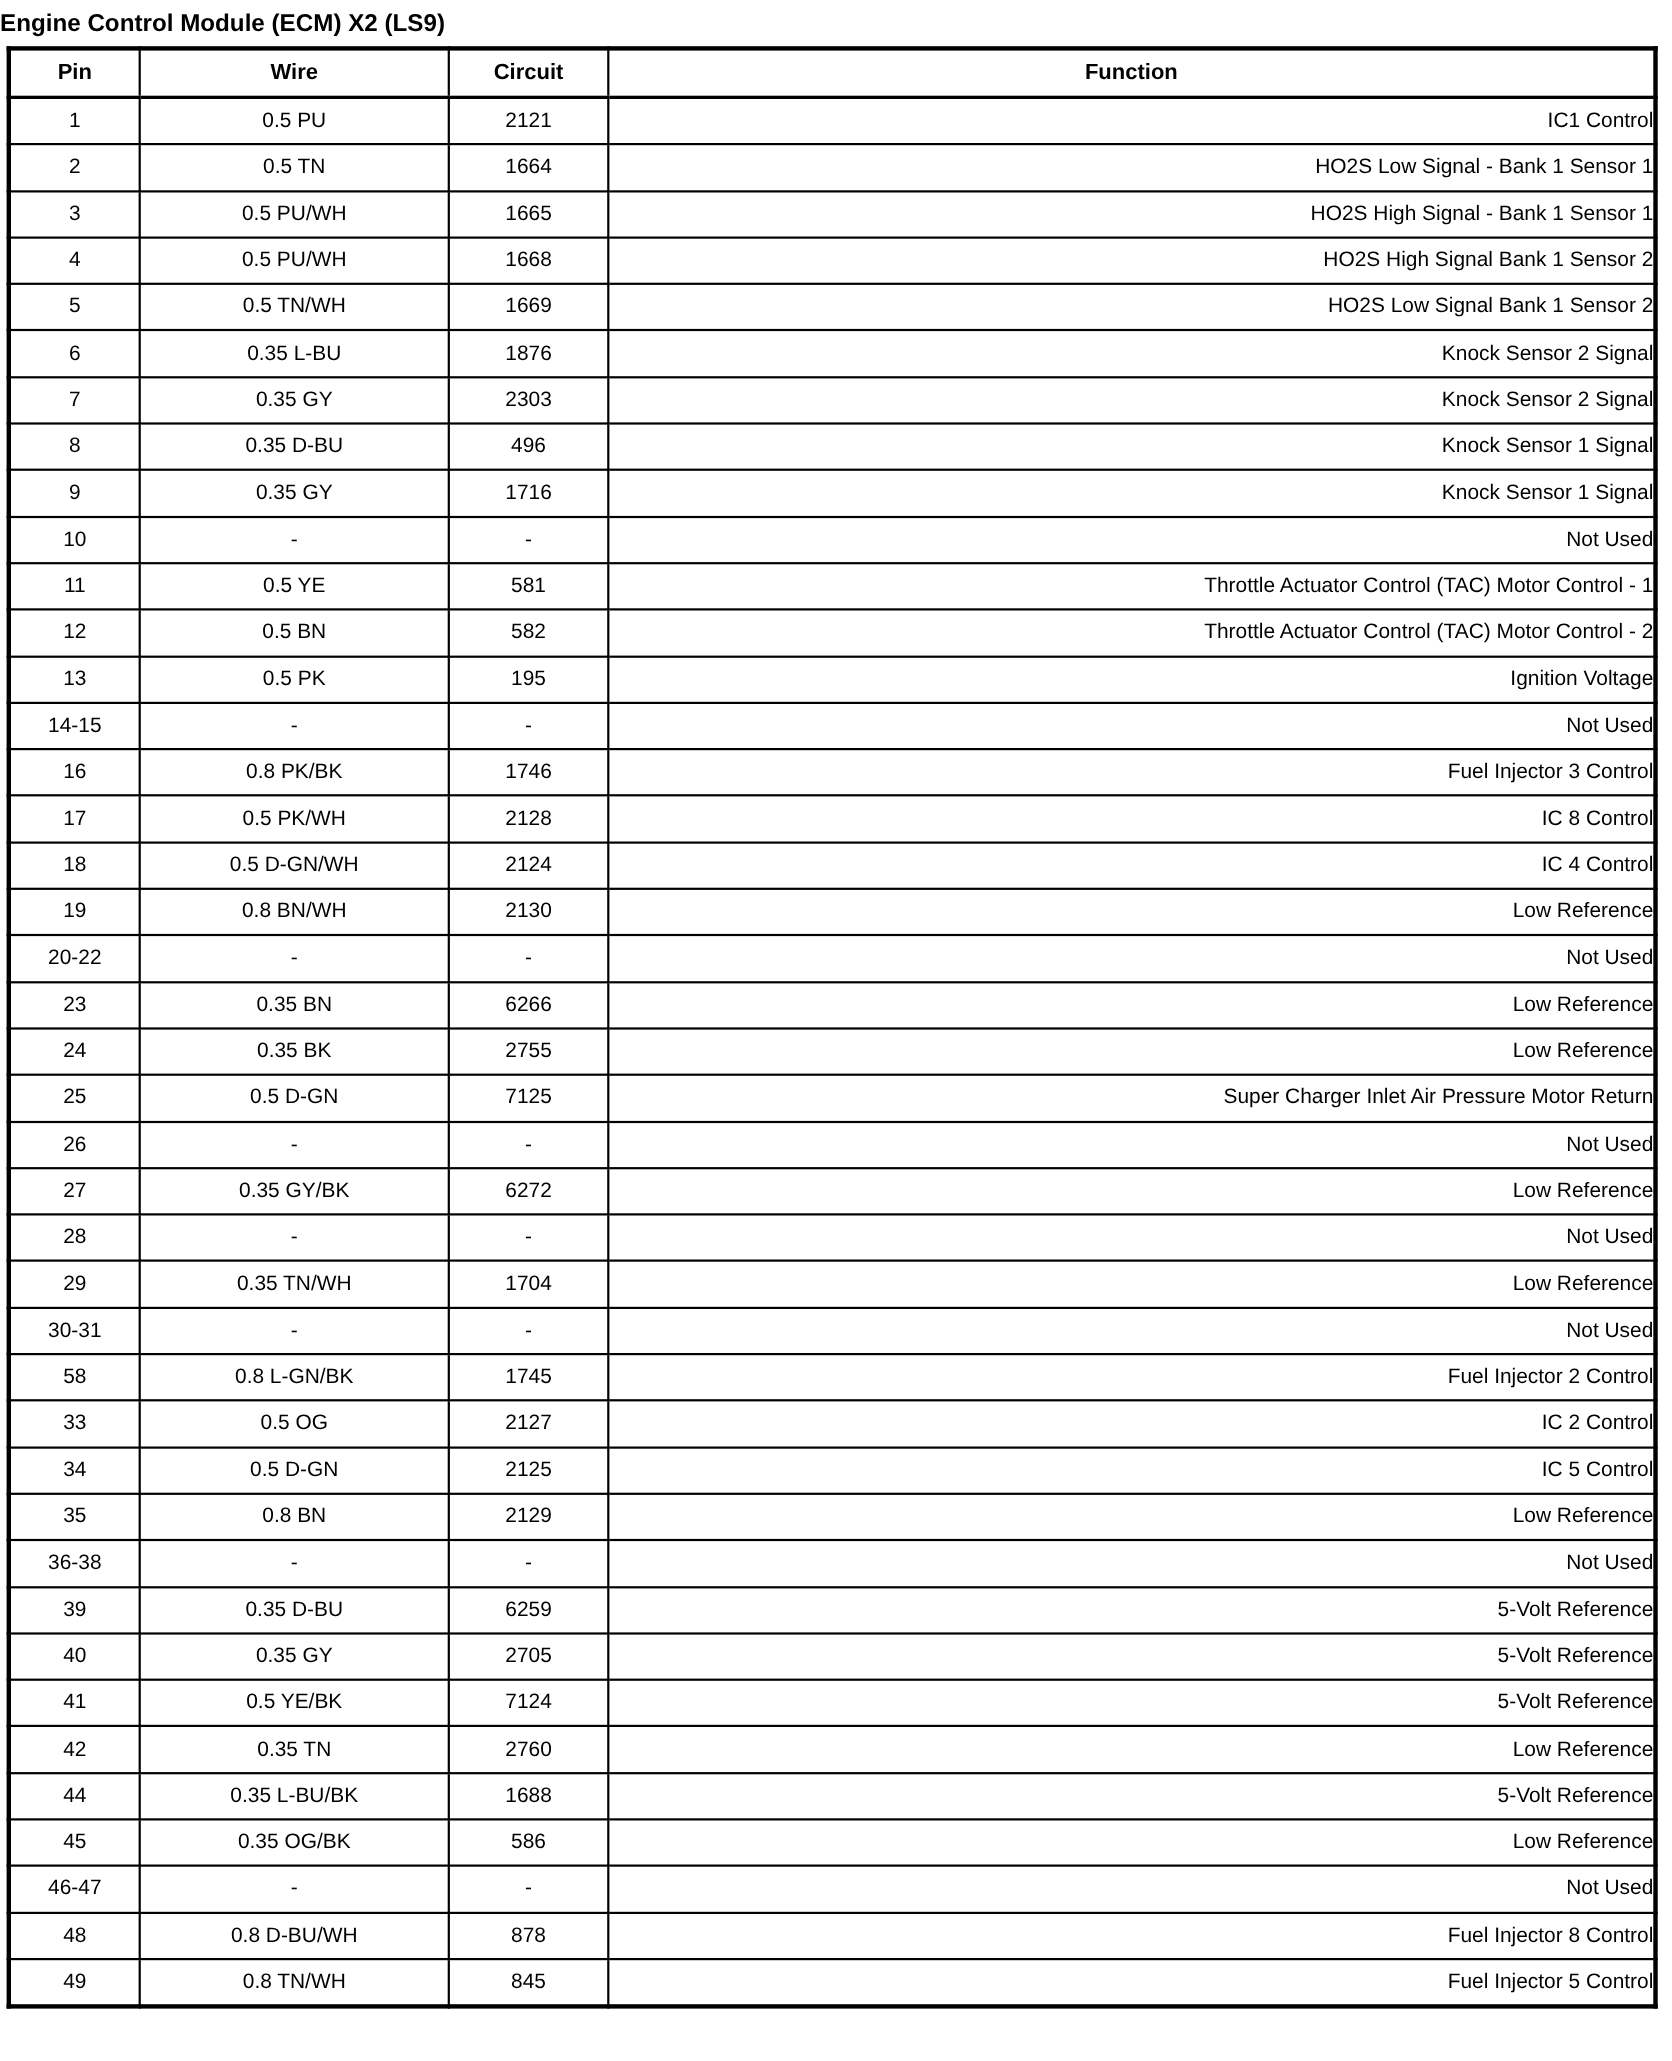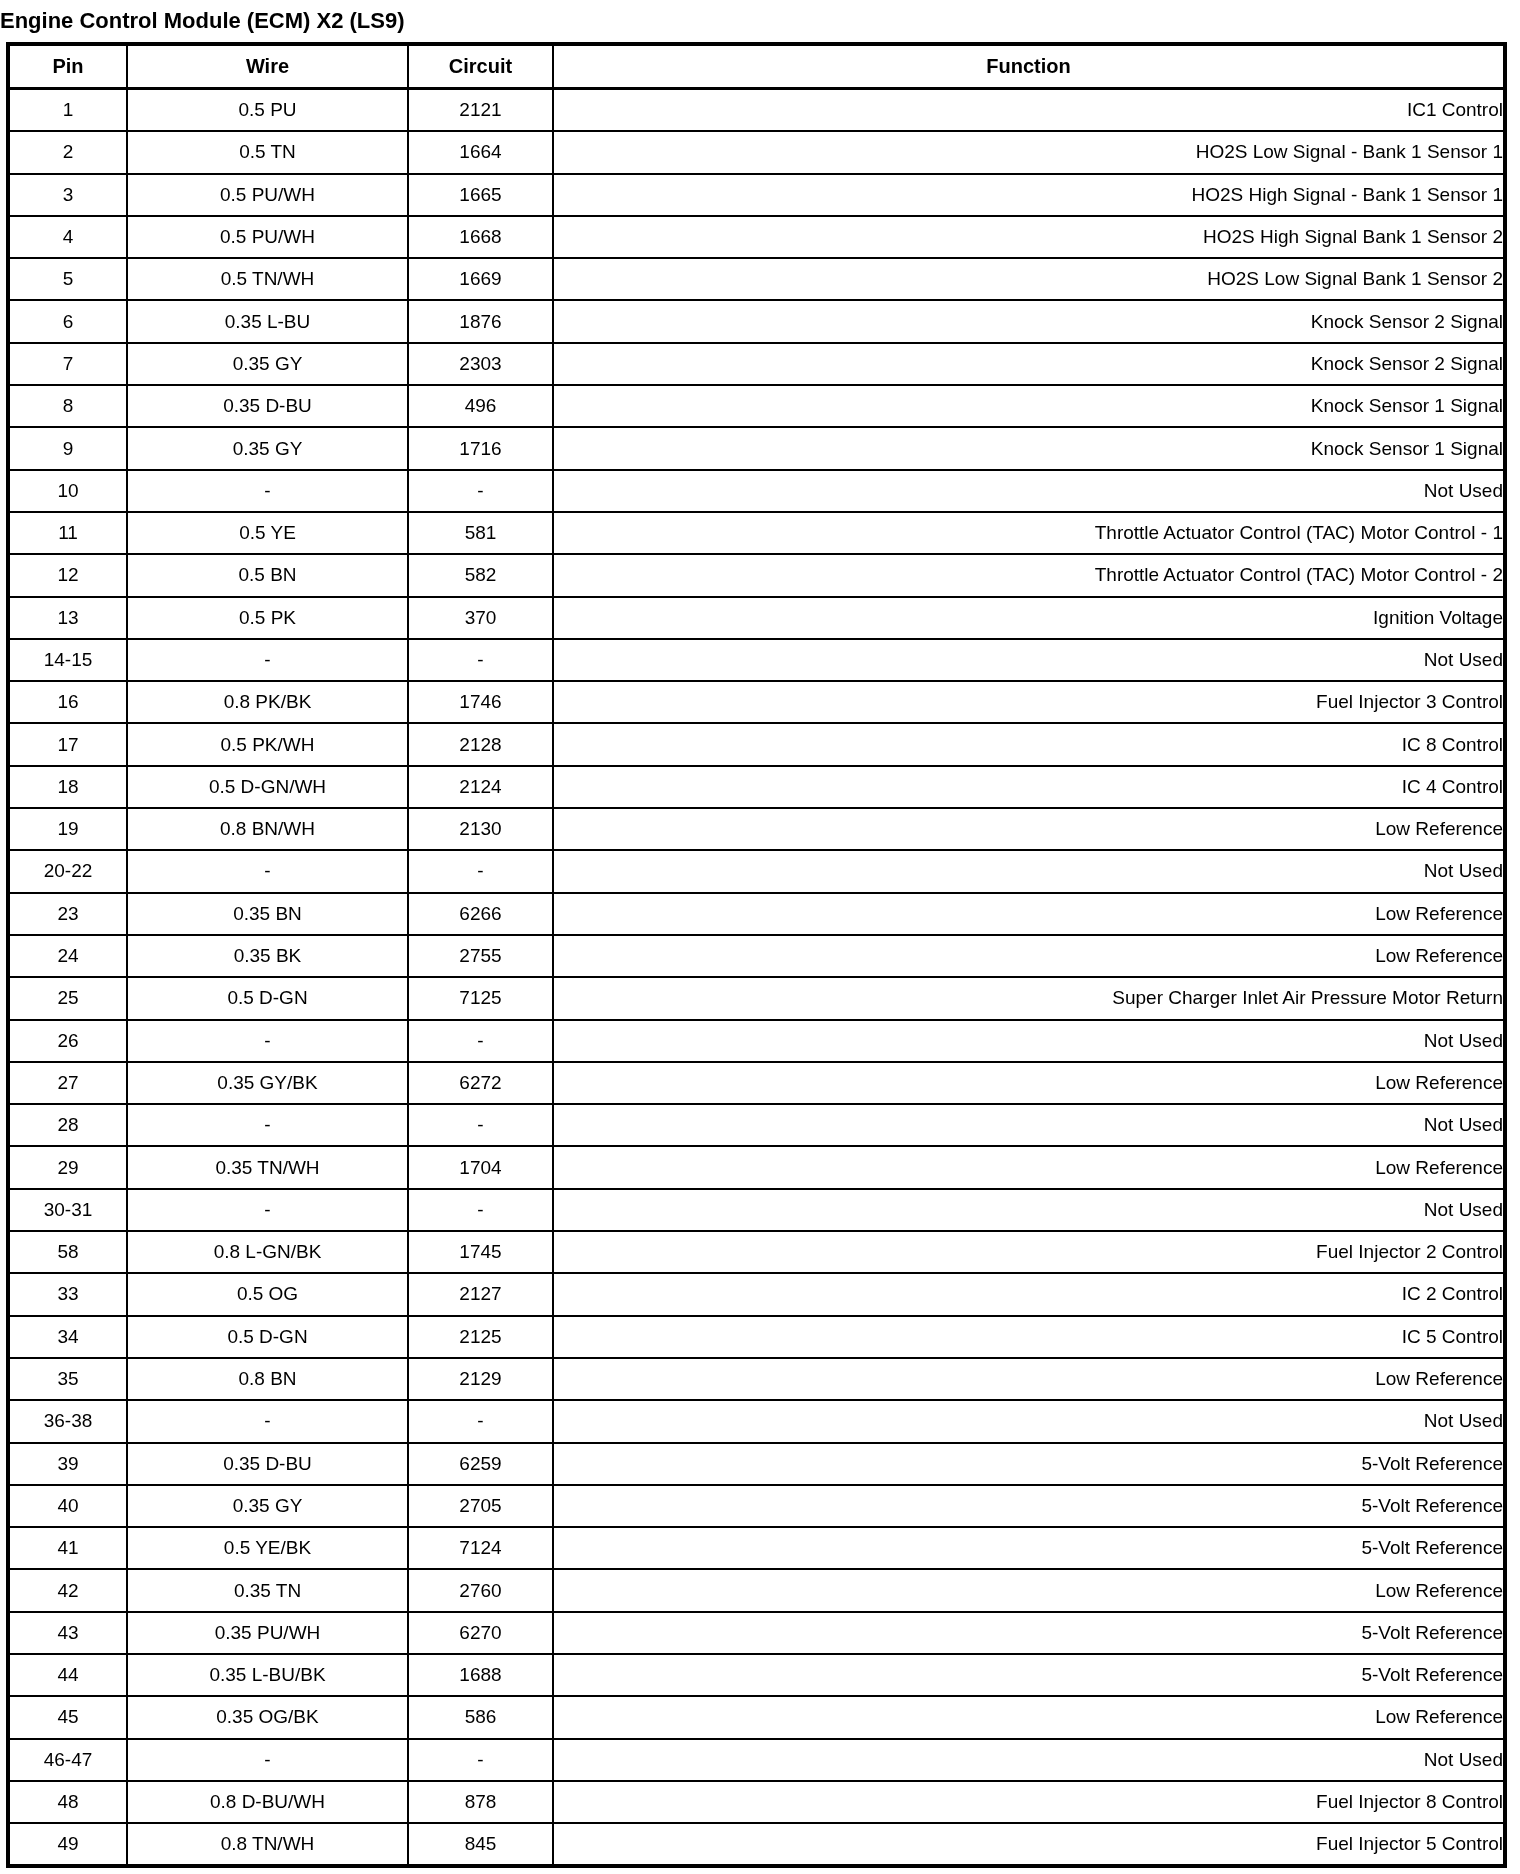--- a/index.html
+++ b/index.html
@@ -156,21 +156,21 @@
       </tr>
       <tr>
         <td class="col-pin">12</td>
         <td class="col-wire">0.5 BN</td>
         <td class="col-circuit">582</td>
         <td class="col-function">Throttle Actuator Control (TAC) Motor Control - 2</td>
       </tr>
       <tr>
         <td class="col-pin">13</td>
         <td class="col-wire">0.5 PK</td>
-        <td class="col-circuit">370</td>
+        <td class="col-circuit">195</td>
         <td class="col-function">Ignition Voltage</td>
       </tr>
       <tr>
         <td class="col-pin">14-15</td>
         <td class="col-wire">-</td>
         <td class="col-circuit">-</td>
         <td class="col-function">Not Used</td>
       </tr>
       <tr>
         <td class="col-pin">16</td>
@@ -298,26 +298,20 @@
         <td class="col-circuit">7124</td>
         <td class="col-function">5-Volt Reference</td>
       </tr>
       <tr>
         <td class="col-pin">42</td>
         <td class="col-wire">0.35 TN</td>
         <td class="col-circuit">2760</td>
         <td class="col-function">Low Reference</td>
       </tr>
       <tr>
-        <td class="col-pin">43</td>
-        <td class="col-wire">0.35 PU/WH</td>
-        <td class="col-circuit">6270</td>
-        <td class="col-function">5-Volt Reference</td>
-      </tr>
-      <tr>
         <td class="col-pin">44</td>
         <td class="col-wire">0.35 L-BU/BK</td>
         <td class="col-circuit">1688</td>
         <td class="col-function">5-Volt Reference</td>
       </tr>
       <tr>
         <td class="col-pin">45</td>
         <td class="col-wire">0.35 OG/BK</td>
         <td class="col-circuit">586</td>
         <td class="col-function">Low Reference</td>

